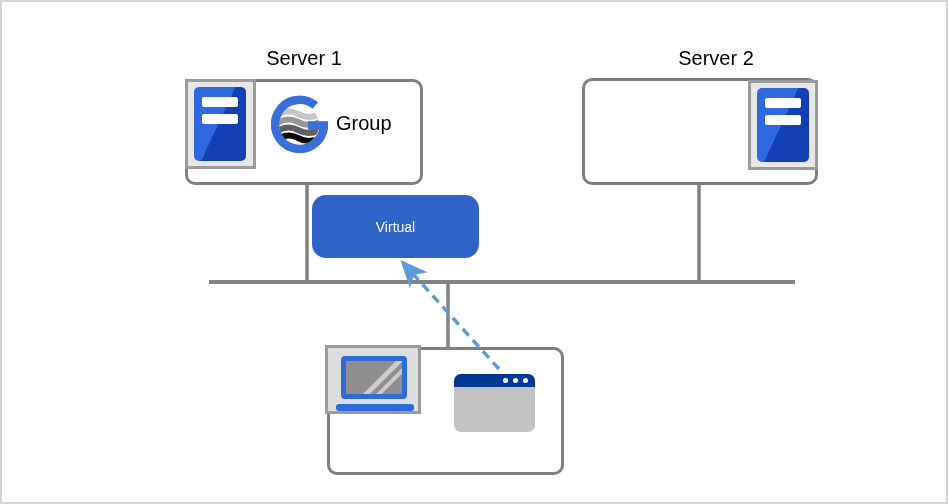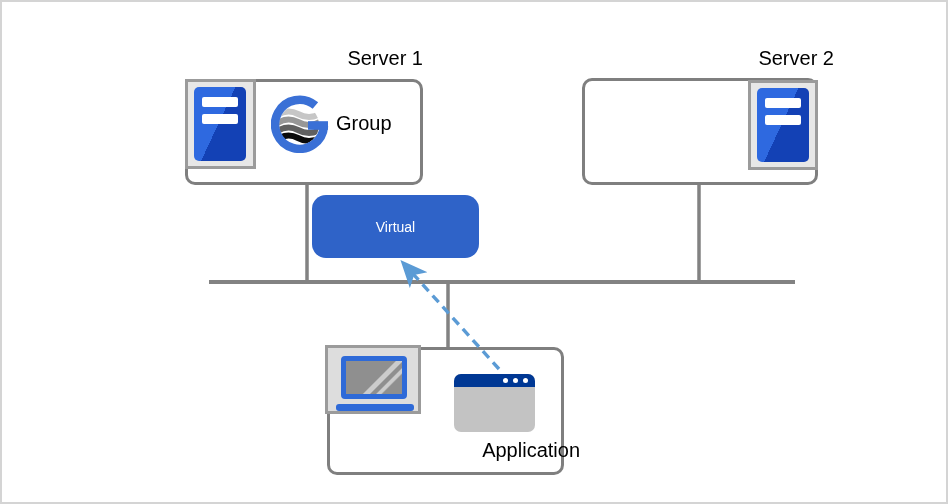--- a/index.html
+++ b/index.html
@@ -41,21 +41,21 @@
     position:absolute;left:452px;top:372px;width:81px;height:58px;border-radius:7px;
     overflow:hidden;background:#c3c3c3;
   }
   .app-titlebar{
     position:absolute;left:0;top:0;right:0;height:13px;background:#003894;
     display:flex;align-items:center;justify-content:flex-end;gap:5px;padding-right:7px;box-sizing:border-box;
   }
   .dot{width:5px;height:5px;border-radius:50%;background:#fff;}
   
   .lbl{
-    position:absolute;color:#000;font-size:20px;line-height:22px;text-align:right;
+    position:absolute;color:#000;font-size:20px;line-height:22px;text-align:center;
     white-space:nowrap;
   }
   
   .vname{
     position:absolute;left:310px;top:193px;width:167px;height:63px;border-radius:14px;
     background:#2f63c8;color:#fff;display:flex;flex-direction:column;align-items:center;
     justify-content:center;font-size:14px;line-height:26px;z-index:40;
   }
   .layer-lines{position:absolute;left:0;top:0;z-index:1;}
   .layer-arrow{position:absolute;left:0;top:0;z-index:50;pointer-events:none;}
@@ -121,21 +121,20 @@
     <div class="laptop-base"></div>
   </div>
 
   <div class="app-window z-icon">
     <div class="app-titlebar">
       <div class="dot"></div>
       <div class="dot"></div>
       <div class="dot"></div>
     </div>
   </div>
-  <div class="lbl z-lbl abs" style="left:400px;top:437px;width:178px;">Application</div>
 
   <svg class="layer-arrow" width="948" height="504">
     <defs>
       <marker id="ah" markerWidth="9" markerHeight="9" refX="6" refY="3.5" orient="auto">
         <path d="M0,0 L8,3.5 L0,7 L2,3.5 Z" fill="#5b9bd5"></path>
       </marker>
     </defs>
     <line x1="497" y1="367" x2="403" y2="263" stroke="#5b9bd5" stroke-width="3.4" stroke-dasharray="9 6" marker-end="url(#ah)"></line>
   </svg>
 

